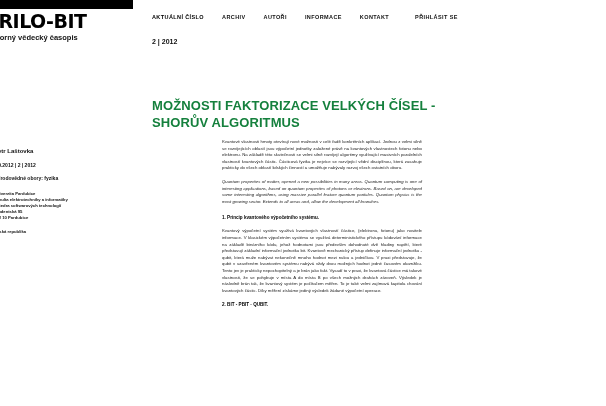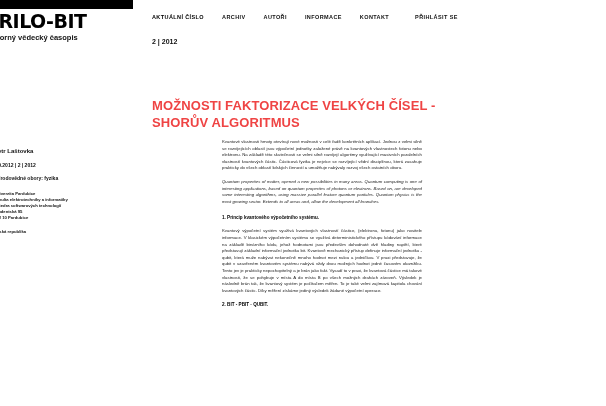--- a/index.html
+++ b/index.html
@@ -97,21 +97,21 @@
   .article-title {
     position: absolute;
     left: 152px;
     top: 88px;
     width: 300px;
     font-family: "Liberation Sans", sans-serif;
     font-weight: bold;
     font-size: 13px;
     line-height: 17px;
     letter-spacing: 0.1px;
-    color: #ef4444;
+    color: #15803d;
   }
 
   
   .sidebar {
     position: absolute;
     left: 0px;
     top: 147px;
     width: 105px;
   }
   .sb-author {

